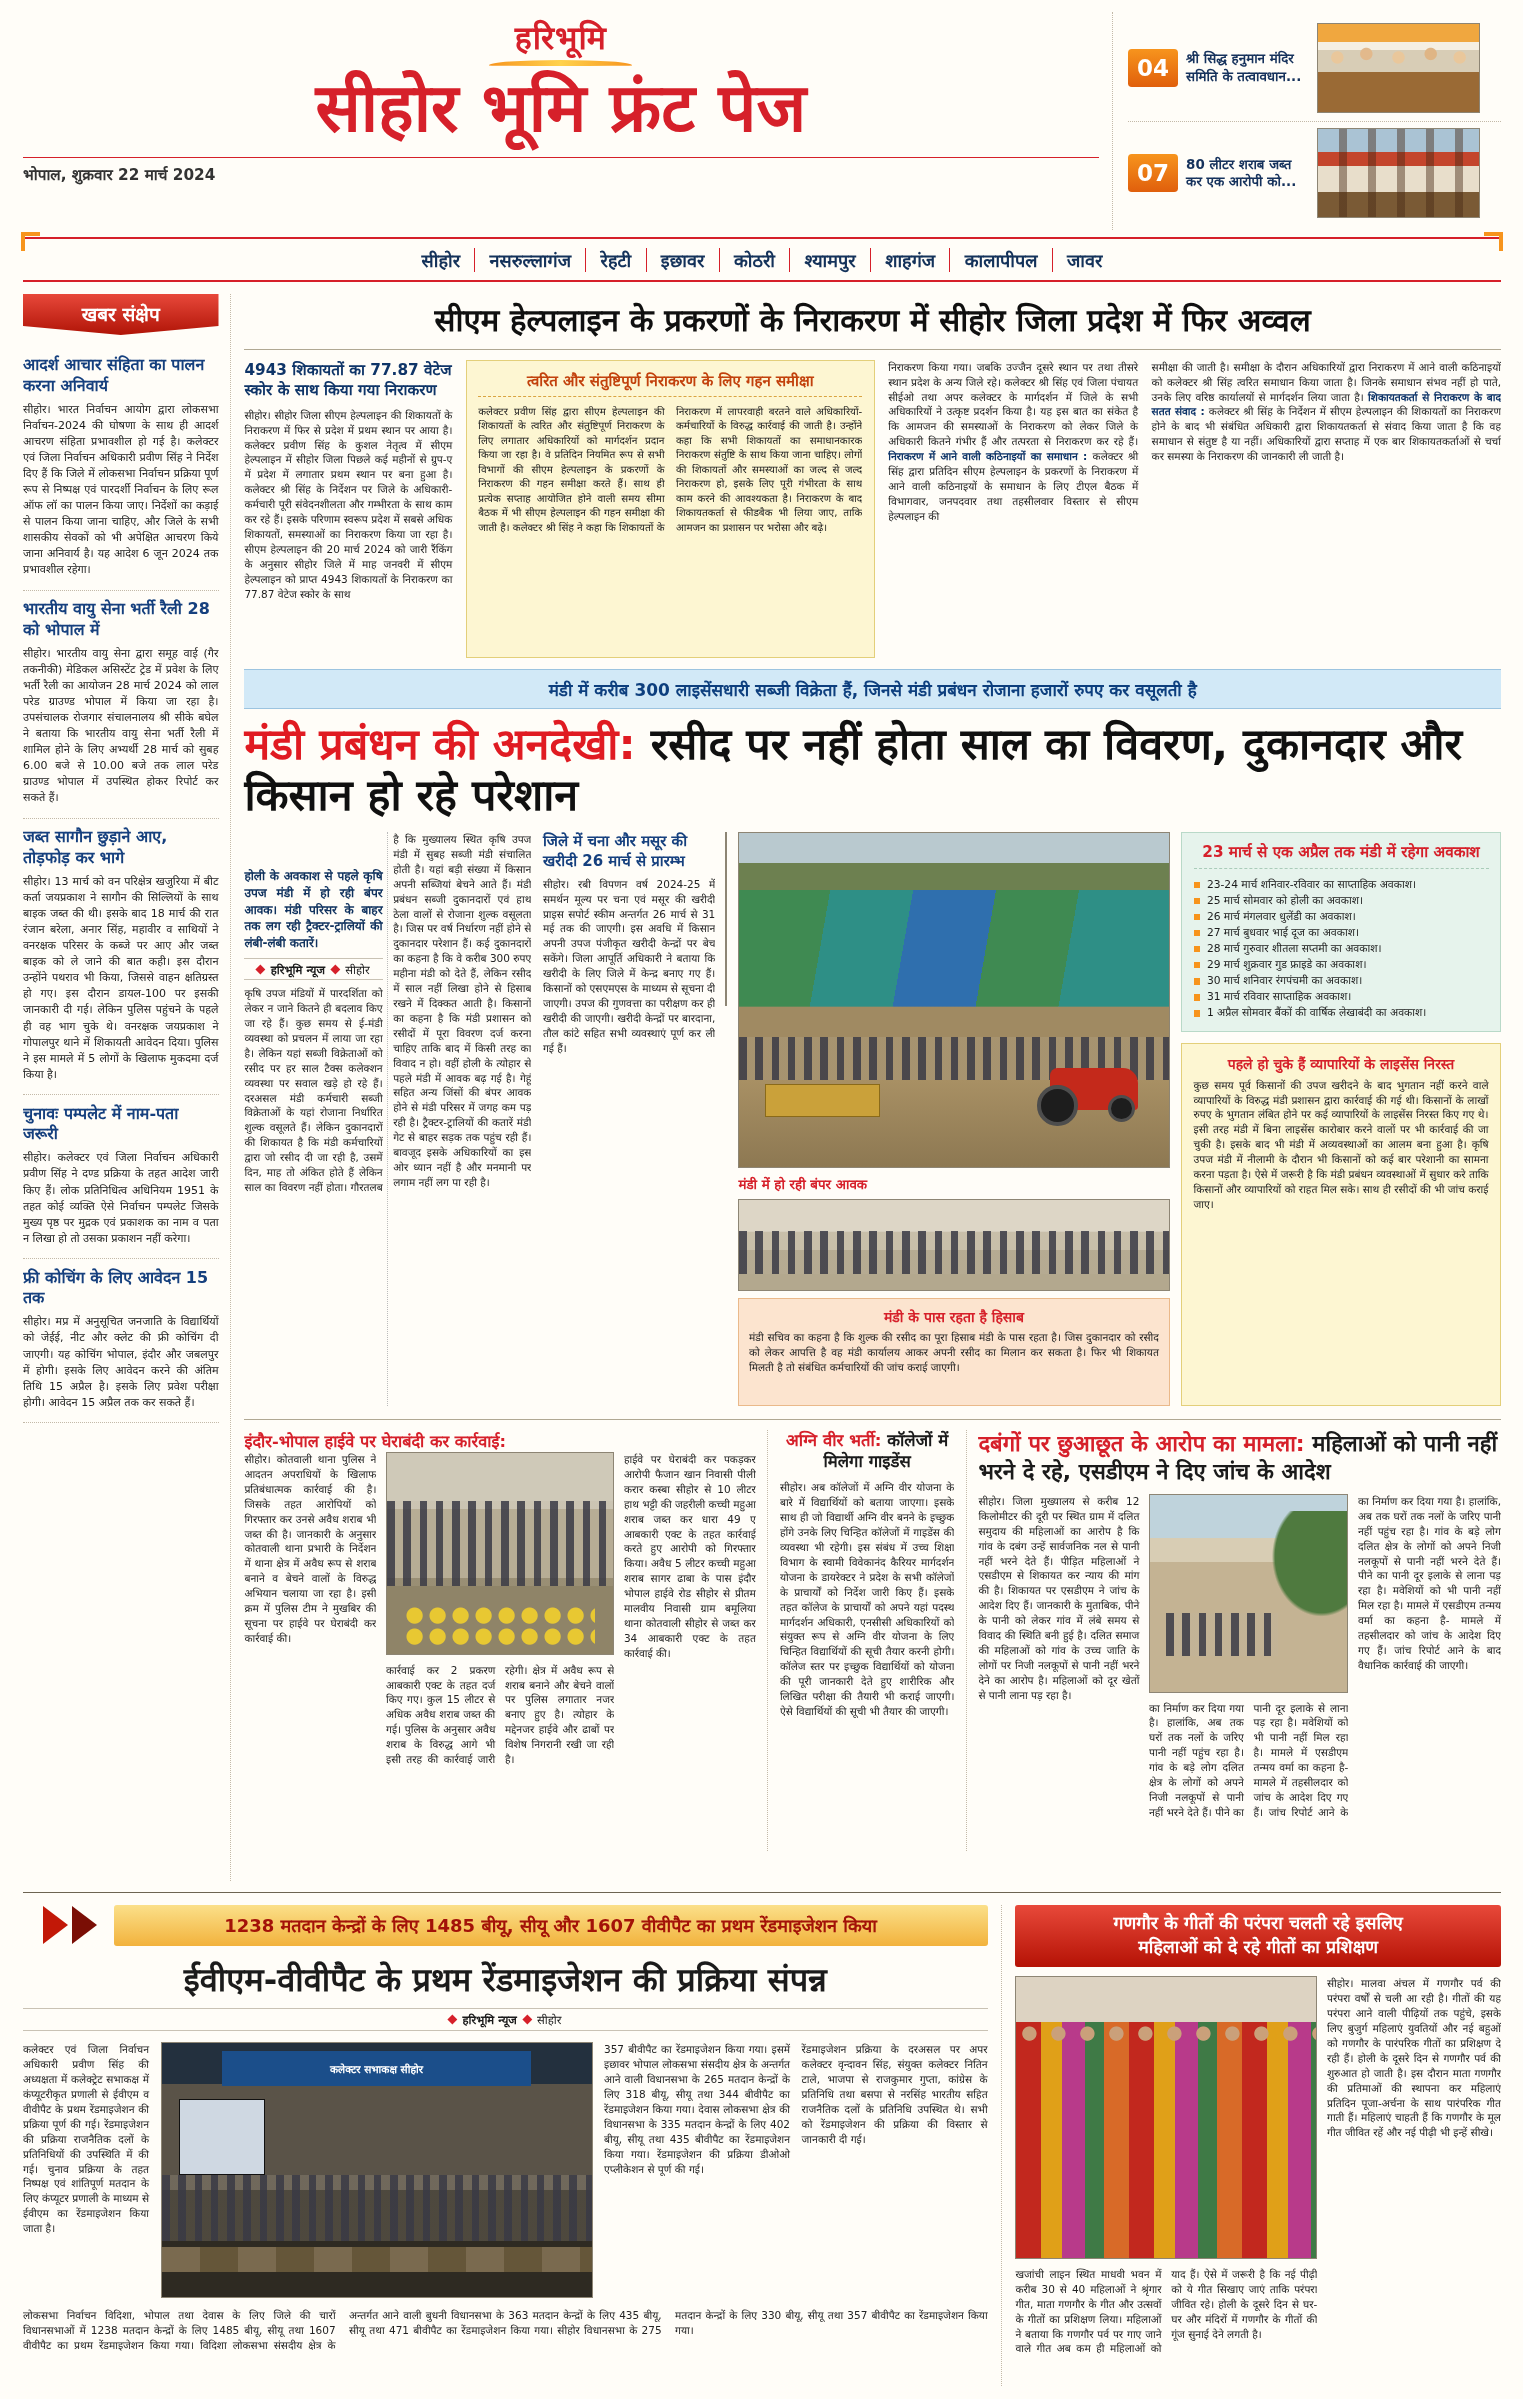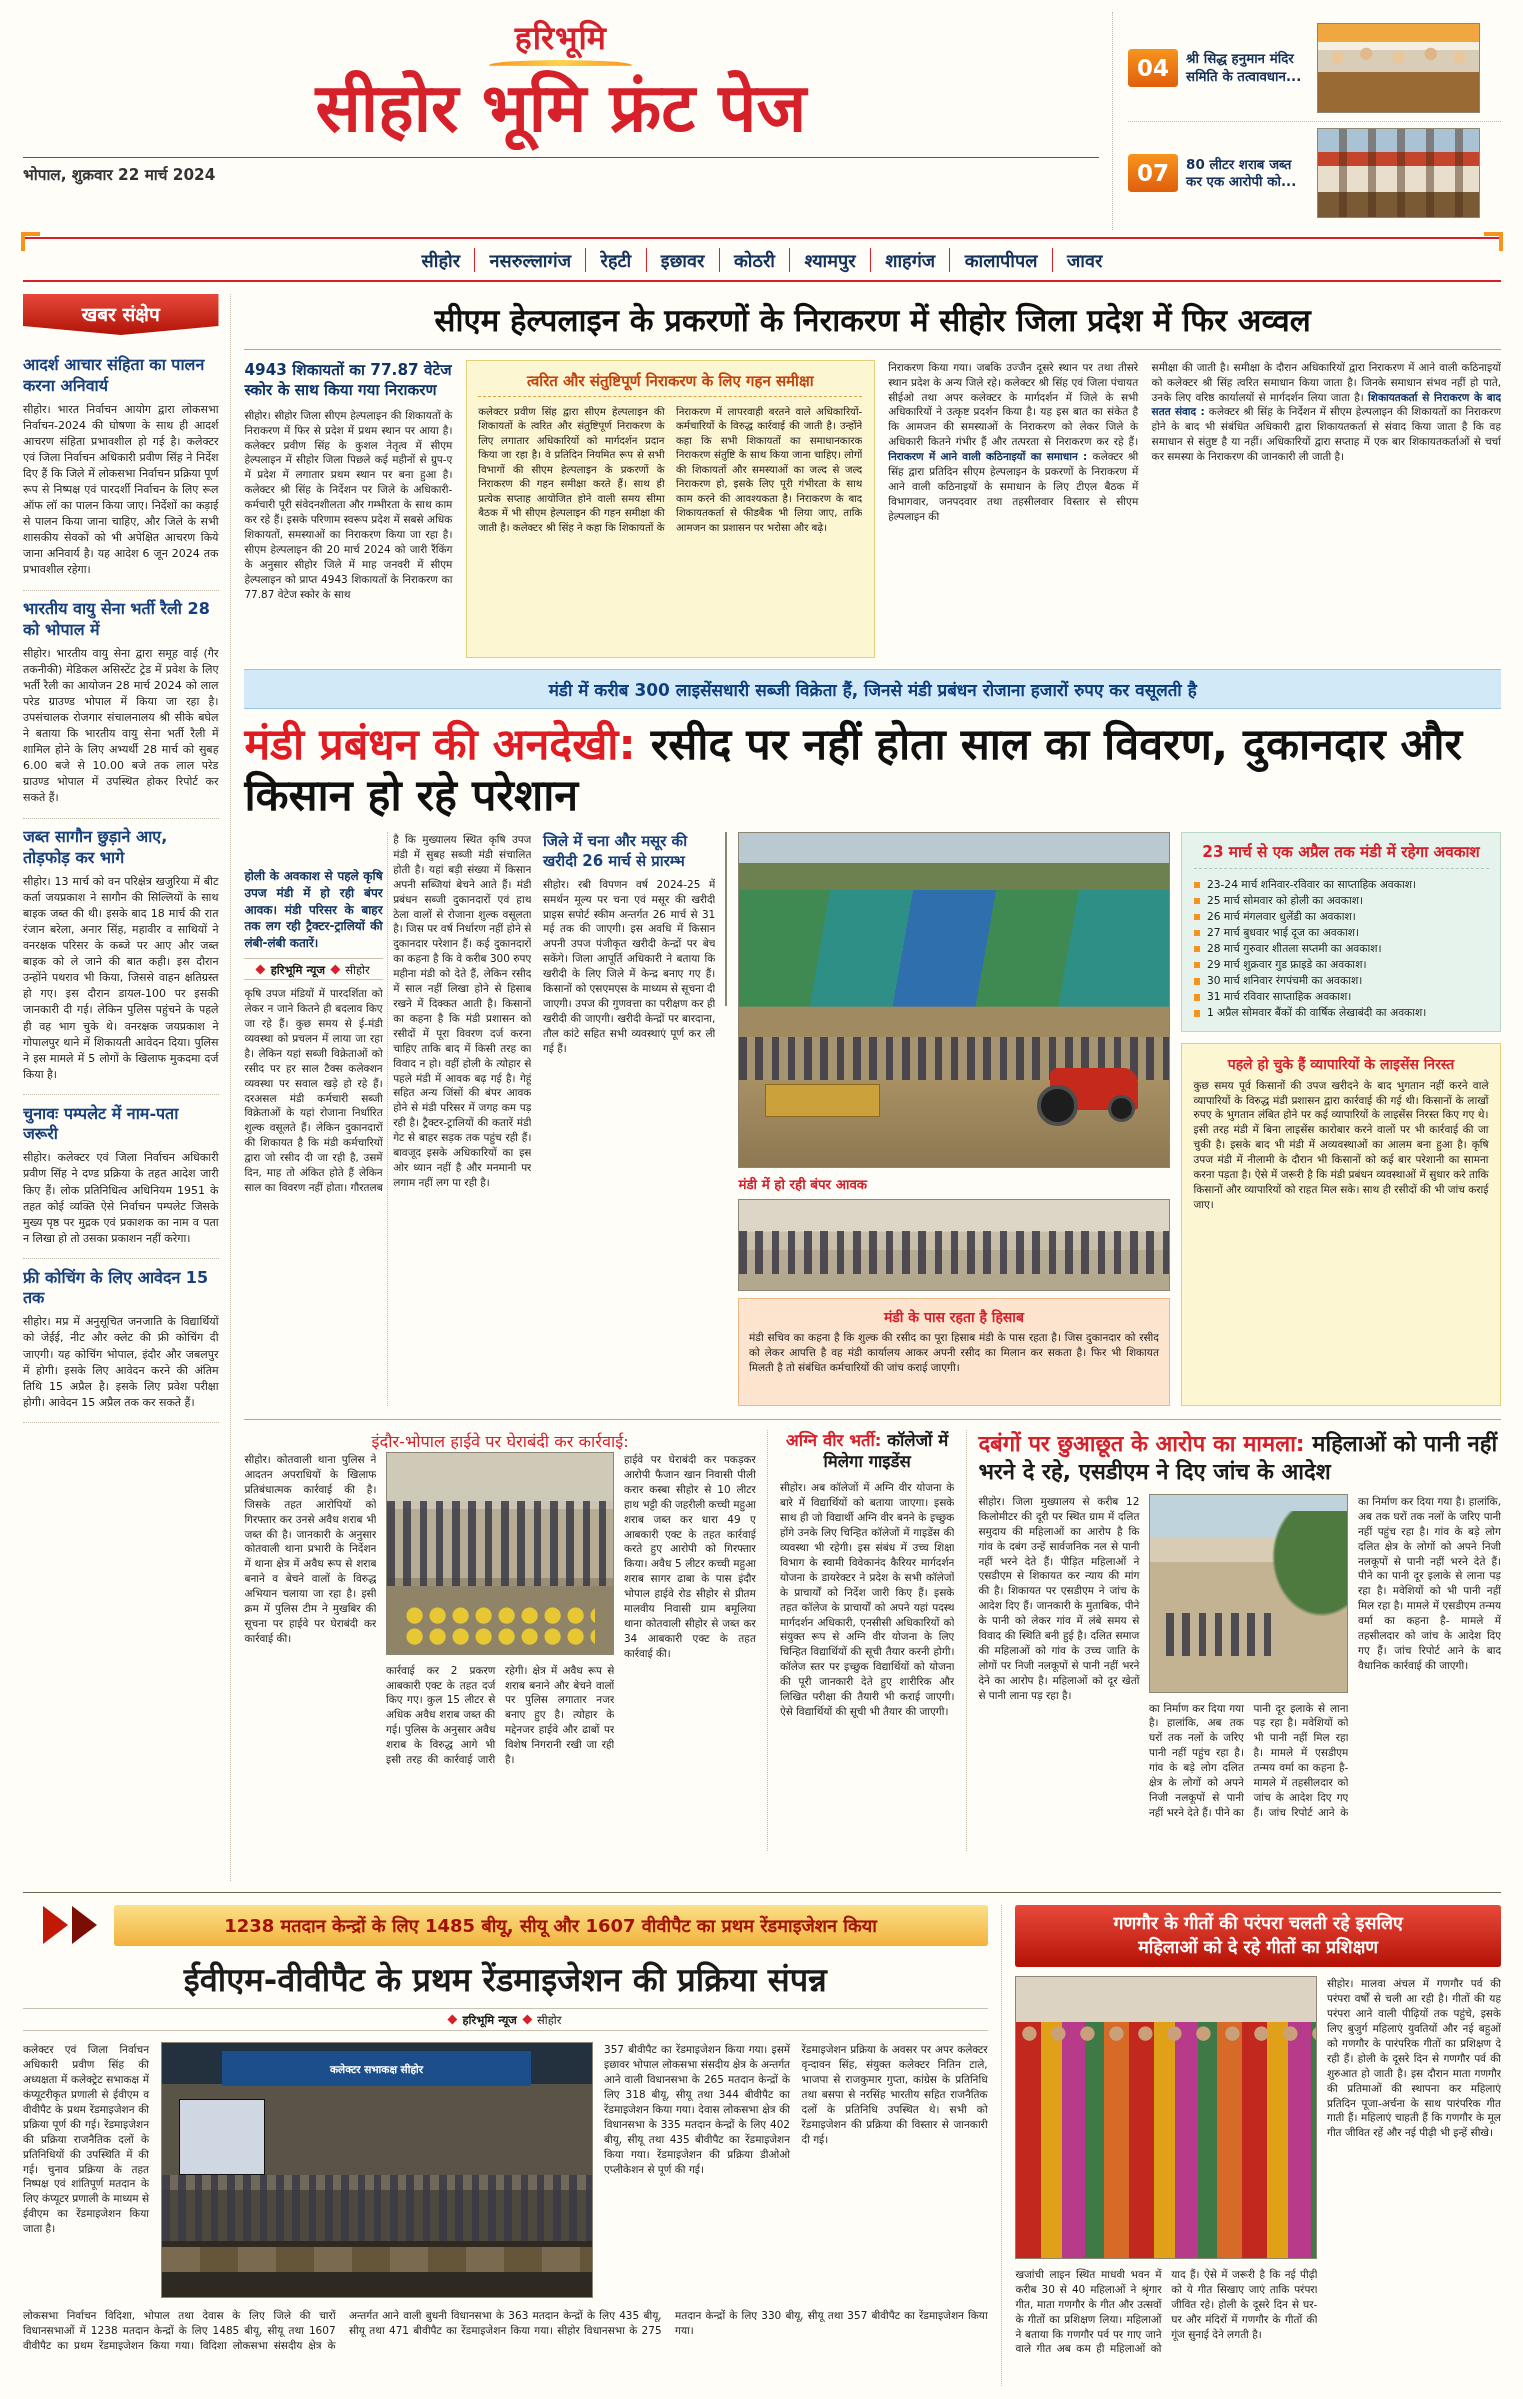--- a/index.html
+++ b/index.html
@@ -93,21 +93,21 @@
   .holiday-title { color:#d6202a; font-weight:bold; font-size:15.3px; text-align:center; line-height:1.3;
                    margin-bottom:7.6px; border-bottom:1px dashed #a9ccb9; padding-bottom:5.7px; }
   .avk-item { display:flex; gap:6.7px; font-size:10.7px; line-height:1.5; }
   .avk-item .bullet { width:6.7px; height:6.7px; background:#f7941d; margin-top:4.8px; flex:0 0 auto; }
   .license-box { background:#fdf6d2; border:1px solid #e3cf7a; padding:9.6px 11.5px; flex:1; overflow:hidden; }
 
   
   .mid-row { display:flex; gap:11.5px; margin-top:13.4px; height:432px; overflow:hidden;
              border-top:1px solid #b0a893; padding-top:9.6px; }
   .story-a { width:524px; flex:0 0 auto; border-right:1.9px dotted #c3b9a8; padding-right:11.5px; }
-  .sa-kicker { color:#d6202a; font-weight:normal; font-size:16.3px; text-align:center; }
+  .sa-kicker { color:#d6202a; font-weight:bold; font-size:16.3px; }
   .sa-headline { font-size:23px; font-weight:bold; text-align:center; line-height:1.22; margin:3.8px 0 8.6px; }
   .sa-row { display:flex; gap:9.6px; }
   .sa-colL, .sa-colR { width:132px; flex:0 0 auto; height:315px; overflow:hidden; }
   .sa-mid { flex:1; min-width:0; }
   .photo-police { height:203px; }
   .sa-bottom { margin-top:7.6px; column-count:2; column-gap:9.6px; height:107px; overflow:hidden; }
   .story-b { width:187px; flex:0 0 auto; border-right:1.9px dotted #c3b9a8; padding-right:11.5px; }
   .sb-headline { font-size:16.7px; font-weight:bold; text-align:center; line-height:1.28; margin-bottom:7.6px; }
   .sb-headline .red { color:#d6202a; }
   .sb-body { height:344px; overflow:hidden; }
@@ -429,21 +429,21 @@
         <div class="evm-c1 jtext">कलेक्टर एवं जिला निर्वाचन अधिकारी प्रवीण सिंह की अध्यक्षता में कलेक्ट्रेट सभाकक्ष में कंप्यूटरीकृत प्रणाली से ईवीएम व वीवीपैट के प्रथम रेंडमाइजेशन की प्रक्रिया पूर्ण की गई। रेंडमाइजेशन की प्रक्रिया राजनैतिक दलों के प्रतिनिधियों की उपस्थिति में की गई। चुनाव प्रक्रिया के तहत निष्पक्ष एवं शांतिपूर्ण मतदान के लिए कंप्यूटर प्रणाली के माध्यम से ईवीएम का रेंडमाइजेशन किया जाता है।</div>
         <div class="evm-photo-wrap">
           <div class="photo ph-meeting photo-meeting">
             <div class="banner-strip">कलेक्टर सभाकक्ष सीहोर</div>
             <div class="screen"></div>
             <div class="crowd"></div>
             <div class="tableline"></div>
           </div>
         </div>
         <div class="evm-c2 jtext">357 बीवीपैट का रेंडमाइजेशन किया गया। इसमें इछावर भोपाल लोकसभा संसदीय क्षेत्र के अन्तर्गत आने वाली विधानसभा के 265 मतदान केन्द्रों के लिए 318 बीयू, सीयू तथा 344 बीवीपैट का रेंडमाइजेशन किया गया। देवास लोकसभा क्षेत्र की विधानसभा के 335 मतदान केन्द्रों के लिए 402 बीयू, सीयू तथा 435 बीवीपैट का रेंडमाइजेशन किया गया। रेंडमाइजेशन की प्रक्रिया डीओओ एप्लीकेशन से पूर्ण की गई।</div>
-        <div class="evm-c3 jtext">रेंडमाइजेशन प्रक्रिया के अवसर पर अपर कलेक्टर वृन्दावन सिंह, संयुक्त कलेक्टर नितिन टाले, भाजपा से राजकुमार गुप्ता, कांग्रेस के प्रतिनिधि तथा बसपा से नरसिंह भारतीय सहित राजनैतिक दलों के प्रतिनिधि उपस्थित थे। सभी को रेंडमाइजेशन की प्रक्रिया की विस्तार से जानकारी दी गई।</div>
+        <div class="evm-c3 jtext">रेंडमाइजेशन प्रक्रिया के दरअसल पर अपर कलेक्टर वृन्दावन सिंह, संयुक्त कलेक्टर नितिन टाले, भाजपा से राजकुमार गुप्ता, कांग्रेस के प्रतिनिधि तथा बसपा से नरसिंह भारतीय सहित राजनैतिक दलों के प्रतिनिधि उपस्थित थे। सभी को रेंडमाइजेशन की प्रक्रिया की विस्तार से जानकारी दी गई।</div>
       </div>
       <div class="evm-bottom jtext">लोकसभा निर्वाचन विदिशा, भोपाल तथा देवास के लिए जिले की चारों विधानसभाओं में 1238 मतदान केन्द्रों के लिए 1485 बीयू, सीयू तथा 1607 वीवीपैट का प्रथम रेंडमाइजेशन किया गया। विदिशा लोकसभा संसदीय क्षेत्र के अन्तर्गत आने वाली बुधनी विधानसभा के 363 मतदान केन्द्रों के लिए 435 बीयू, सीयू तथा 471 बीवीपैट का रेंडमाइजेशन किया गया। सीहोर विधानसभा के 275 मतदान केन्द्रों के लिए 330 बीयू, सीयू तथा 357 बीवीपैट का रेंडमाइजेशन किया गया।</div>
     </div>
 
     <div class="gangaur-area">
       <div class="banner-b">
         <span>गणगौर के गीतों की परंपरा चलती रहे इसलिए</span><br>
         <span>महिलाओं को दे रहे गीतों का प्रशिक्षण</span>
       </div>
       <div class="gang-row">

